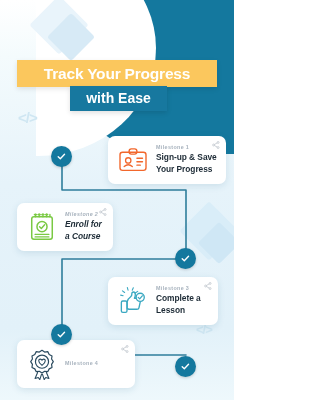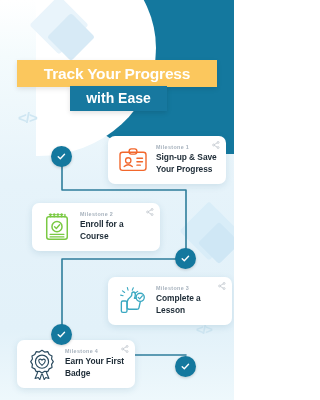--- a/index.html
+++ b/index.html
@@ -119,22 +119,22 @@
     font-size:8.4px; font-weight:700; color:#1d2b36;
     line-height:1.42; letter-spacing:-.05px;
   }
   .share-icon{
     position:absolute; top:5px; right:6px;
     opacity:.55;
   }
   .share-icon svg{ display:block; }
 
   .card-1{ top:136px; left:108px; width:118px; height:48px; }
-  .card-2{ top:203px; left:32px;  width:128px; height:48px; }
-  .card-3{ top:277px; left:108px; width:124px; height:48px; }
+  .card-2{ top:203px; left:17px;  width:96px; height:48px;font-style:italic; }
+  .card-3{ top:277px; left:108px; width:110px; height:48px; }
   .card-4{ top:340px; left:17px;  width:118px; height:48px; }
 </style>
 </head>
 <body>
 
 <div id="stage">
 
   <div class="blob"></div>
   <div class="blob-cut"></div>
   <div class="diamond dia-a"></div>
@@ -260,21 +260,20 @@
       <svg width="30" height="31" viewBox="0 0 32 34">
         <path d="M16 1.5 l2.9 1.9 l3.4 -0.5 l1.6 3.1 l3.1 1.6 l-0.5 3.4 l1.9 2.9 l-1.9 2.9 l0.5 3.4 l-3.1 1.6 l-1.6 3.1 l-3.4 -0.5 l-2.9 1.9 l-2.9 -1.9 l-3.4 0.5 l-1.6 -3.1 l-3.1 -1.6 l0.5 -3.4 l-1.9 -2.9 l1.9 -2.9 l-0.5 -3.4 l3.1 -1.6 l1.6 -3.1 l3.4 0.5 z" fill="none" stroke="#2a4a5e" stroke-width="1.3" stroke-linejoin="round"></path>
         <circle cx="16" cy="13.9" r="7.2" fill="none" stroke="#2a4a5e" stroke-width="1.3"></circle>
         <path d="M16 18 q-3.6 -2.6 -3.6 -5 q0 -1.9 1.8 -1.9 q1.2 0 1.8 1.3 q0.6 -1.3 1.8 -1.3 q1.8 0 1.8 1.9 q0 2.4 -3.6 5 z" fill="none" stroke="#2a4a5e" stroke-width="1.2" stroke-linejoin="round"></path>
         <path d="M11.4 25.2 L8.4 32.4 L11.9 31.2 L13.6 33.6 L15.6 27.3" fill="none" stroke="#2a4a5e" stroke-width="1.2" stroke-linejoin="round"></path>
         <path d="M20.6 25.2 L23.6 32.4 L20.1 31.2 L18.4 33.6 L16.4 27.3" fill="none" stroke="#2a4a5e" stroke-width="1.2" stroke-linejoin="round"></path>
       </svg>
     </div>
     <div class="card-text">
       <div class="ms-label">Milestone 4</div>
-      <div class="ms-title">Earn Your First Badge</div>
     </div>
     <div class="share-icon">
       <svg width="8" height="8" viewBox="0 0 10 10">
         <circle cx="7.6" cy="1.8" r="1.2" fill="none" stroke="#7f8c99" stroke-width=".9"></circle>
         <circle cx="7.6" cy="8.2" r="1.2" fill="none" stroke="#7f8c99" stroke-width=".9"></circle>
         <circle cx="2" cy="5" r="1.2" fill="none" stroke="#7f8c99" stroke-width=".9"></circle>
         <line x1="3.1" y1="4.3" x2="6.5" y2="2.4" stroke="#7f8c99" stroke-width=".9"></line>
         <line x1="3.1" y1="5.7" x2="6.5" y2="7.6" stroke="#7f8c99" stroke-width=".9"></line>
       </svg>
     </div>

